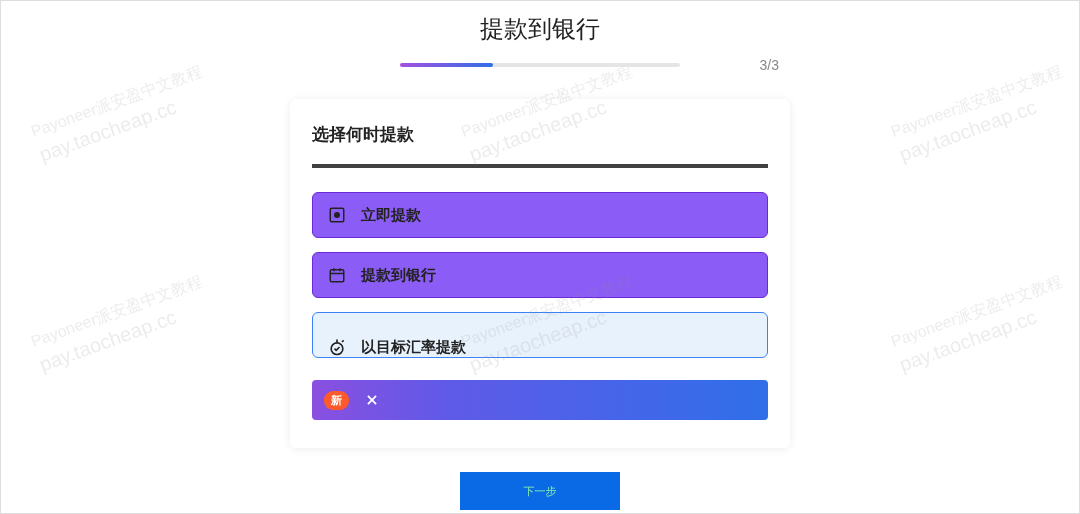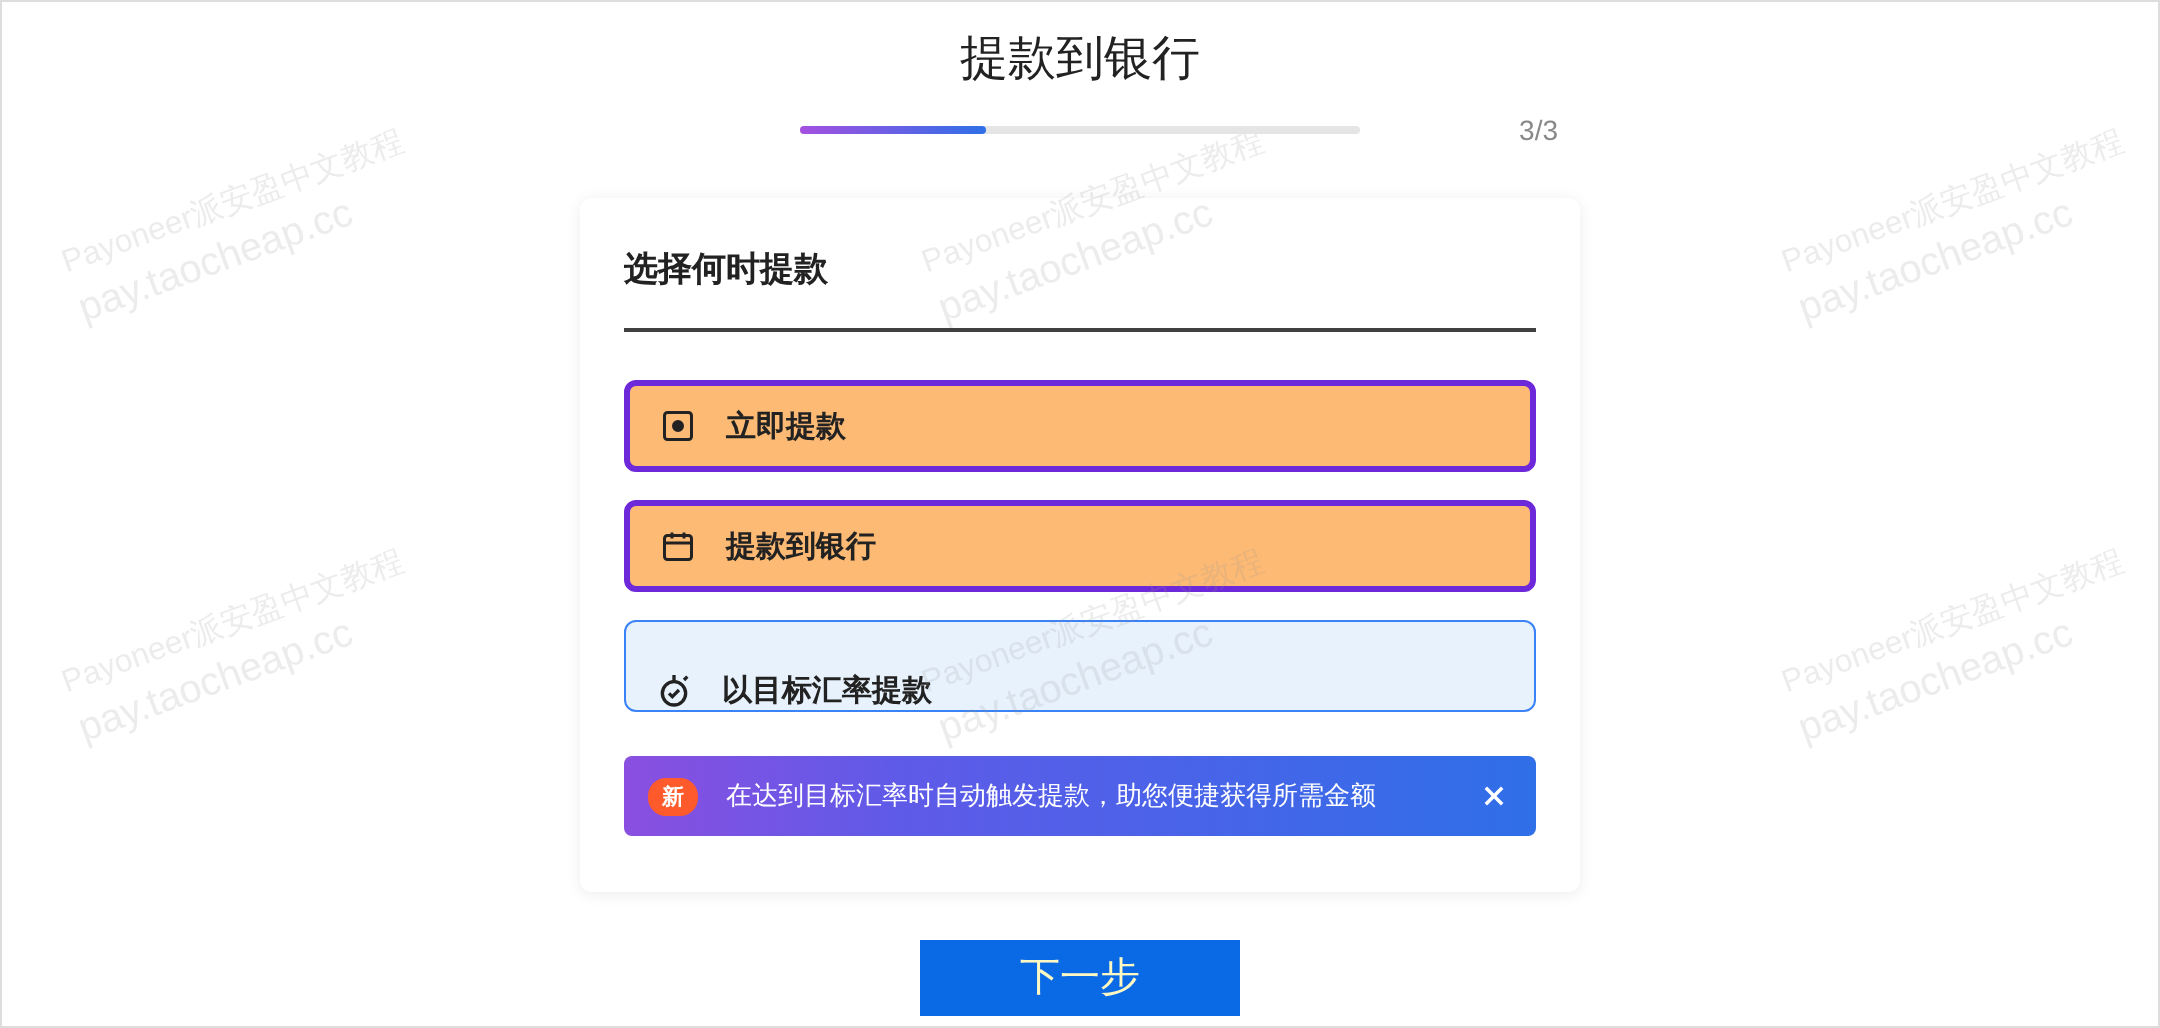--- a/index.html
+++ b/index.html
@@ -63,33 +63,33 @@
       background: #fff;
       border-radius: 6px;
       box-shadow: 0 1px 8px rgba(0,0,0,0.08);
       padding: 24px 22px 28px;
     }
     .card-title {
       font-size: 17px;
       font-weight: 600;
       color: #222;
       padding-bottom: 18px;
-      border-bottom: 2px solid #404040;
+      border-bottom: 4px solid #404040;
       margin-bottom: 24px;
     }
     .option {
       display: flex;
       align-items: center;
       height: 46px;
-      border: 3px solid #6d28d9;
+      border: 1px solid #6d28d9;
       border-radius: 6px;
       padding: 0 14px;
       margin-bottom: 14px;
       cursor: pointer;
-      background: #fdba74;
+      background: #8b5cf6;
     }
     .option.selected {
       border: 1px solid #3b82f6;
       background: #e8f2fd;
       align-items: flex-end;
     }
     .option-icon {
       width: 20px;
       height: 20px;
       margin-right: 14px;
@@ -135,22 +135,22 @@
       display: flex;
       align-items: center;
       justify-content: center;
     }
     .next-btn {
       display: block;
       width: 160px;
       height: 38px;
       margin: 24px auto 0;
       background: #0a6ae6;
-      color: #fef9c3;
-      font-size: 20px;
+      color: #86efac;
+      font-size: 11px;
       font-weight: 500;
       border: none;
       cursor: pointer;
       text-align: center;
       line-height: 38px;
     }
   </style>
 </head>
 <body>
 
@@ -220,21 +220,20 @@
         <path d="M9 14l2 2 4-4"></path>
         <line x1="12" y1="7" x2="12" y2="3"></line>
         <line x1="18" y1="6" x2="20" y2="4"></line>
       </svg>
     </span>
     <span class="option-label">以目标汇率提款</span>
   </div>
 
   <div class="banner">
     <span class="banner-badge">新</span>
-    <span class="banner-text">在达到目标汇率时自动触发提款，助您便捷获得所需金额</span>
     <span class="banner-close">
       <svg width="14" height="14" viewBox="0 0 24 24" fill="none" stroke="currentColor" stroke-width="3">
         <line x1="5" y1="5" x2="19" y2="19"></line>
         <line x1="19" y1="5" x2="5" y2="19"></line>
       </svg>
     </span>
   </div>
 </div>
 
 <button class="next-btn">下一步</button>

